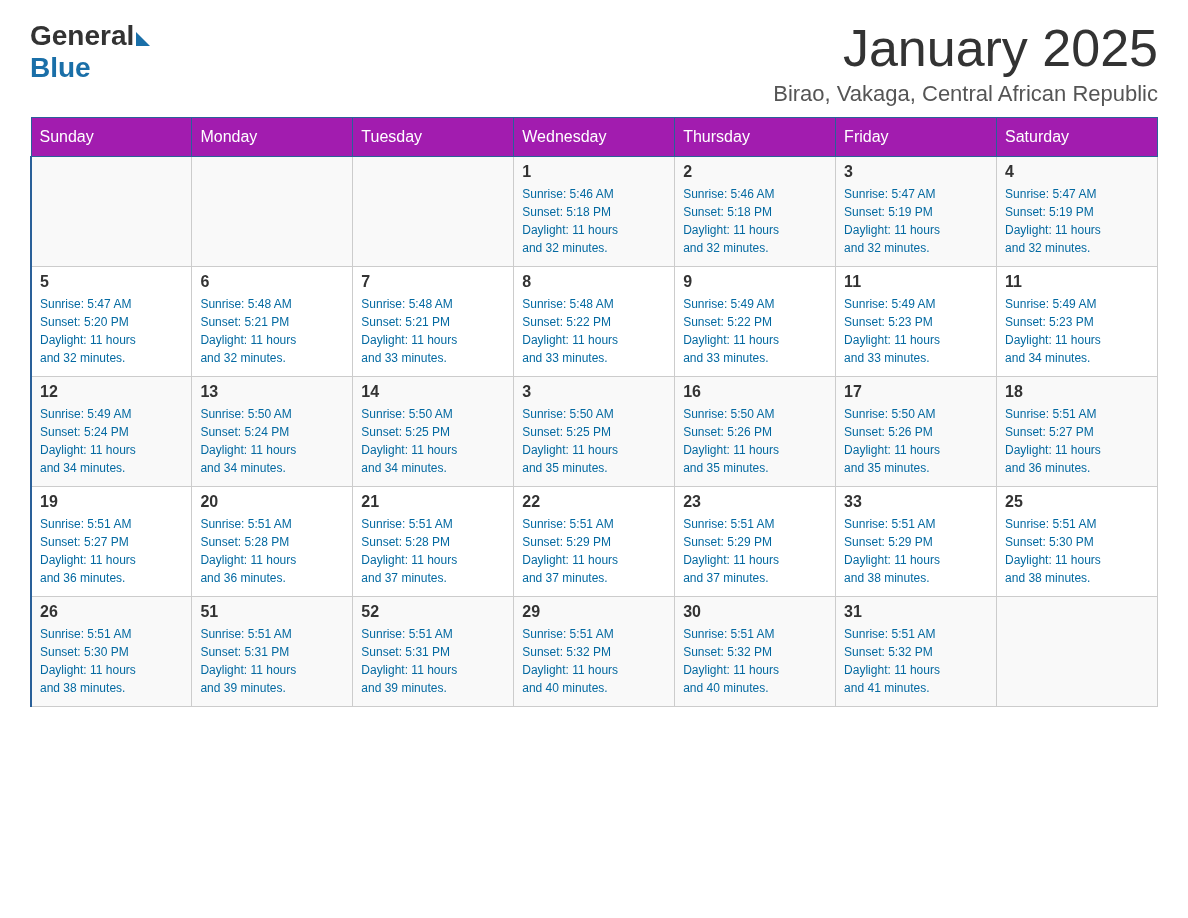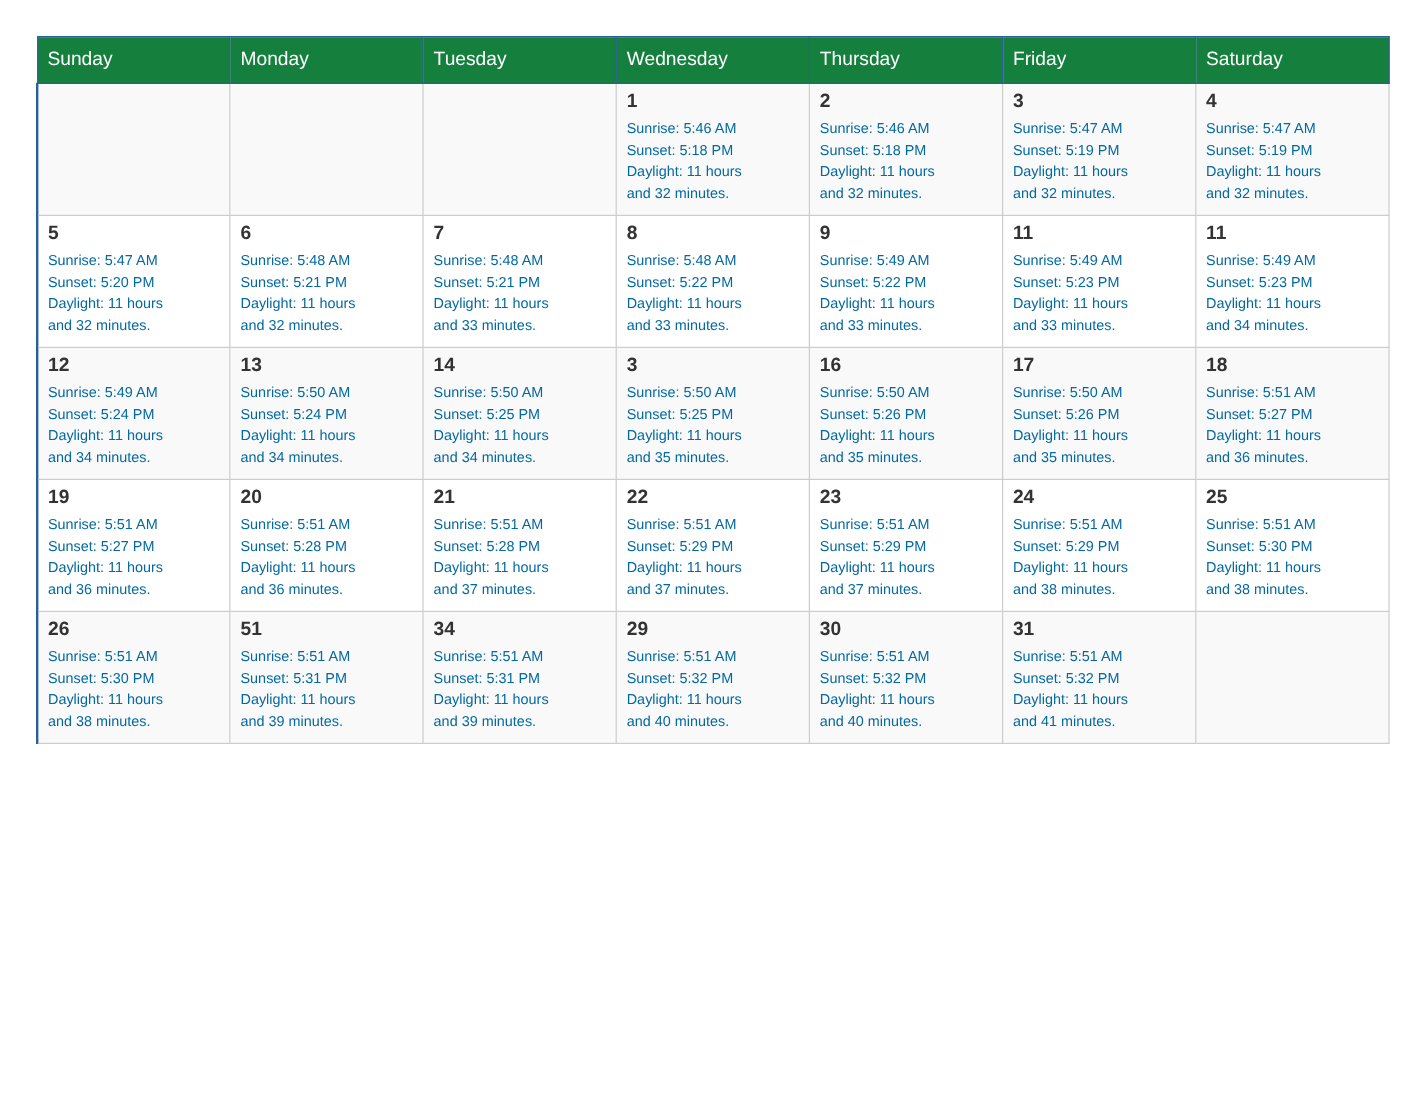--- a/index.html
+++ b/index.html
@@ -56,21 +56,21 @@
       font-size: 22px;
       color: #555;
       margin-top: 4px;
     }
     .calendar-table {
       width: 100%;
       border-collapse: collapse;
       margin-top: 8px;
     }
     .calendar-table thead tr th {
-      background-color: #15803d;
+      background-color: #a21caf;
       color: #ffffff;
       padding: 10px 8px;
       text-align: left;
       font-size: 16px;
       font-weight: normal;
       border: 1px solid #2a6099;
     }
     .calendar-table tbody tr td {
       border: 1px solid #ccc;
       vertical-align: top;
@@ -104,20 +104,31 @@
       border-left: 2px solid #2a6099;
     }
     .row-separator td {
       border-top: 2px solid #2a6099;
     }
   </style>
 </head>
 <body>
 
 <div class="header">
+  <div class="logo-wrapper">
+    <div class="logo-top">
+      <span class="logo-text-general">General</span>
+      <div class="logo-triangle"></div>
+    </div>
+    <span class="logo-text-blue">Blue</span>
+  </div>
+  <div class="title-section">
+    <div class="calendar-title">January 2025</div>
+    <div class="calendar-subtitle">Birao, Vakaga, Central African Republic</div>
+  </div>
 </div>
 
 <table class="calendar-table">
   <thead>
     <tr>
       <th>Sunday</th>
       <th>Monday</th>
       <th>Tuesday</th>
       <th>Wednesday</th>
       <th>Thursday</th>
@@ -222,39 +233,39 @@
         </td>
         <td>
           <span class="day-number">22</span>
           <div class="day-info">Sunrise: 5:51 AM<br>Sunset: 5:29 PM<br>Daylight: 11 hours<br>and 37 minutes.</div>
         </td>
         <td>
           <span class="day-number">23</span>
           <div class="day-info">Sunrise: 5:51 AM<br>Sunset: 5:29 PM<br>Daylight: 11 hours<br>and 37 minutes.</div>
         </td>
         <td>
-          <span class="day-number">24</span>
+          <span class="day-number">33</span>
           <div class="day-info">Sunrise: 5:51 AM<br>Sunset: 5:29 PM<br>Daylight: 11 hours<br>and 38 minutes.</div>
         </td>
         <td>
           <span class="day-number">25</span>
           <div class="day-info">Sunrise: 5:51 AM<br>Sunset: 5:30 PM<br>Daylight: 11 hours<br>and 38 minutes.</div>
         </td>
       </tr>
       <tr class="row-separator">
         <td>
           <span class="day-number">26</span>
           <div class="day-info">Sunrise: 5:51 AM<br>Sunset: 5:30 PM<br>Daylight: 11 hours<br>and 38 minutes.</div>
         </td>
         <td>
           <span class="day-number">51</span>
           <div class="day-info">Sunrise: 5:51 AM<br>Sunset: 5:31 PM<br>Daylight: 11 hours<br>and 39 minutes.</div>
         </td>
         <td>
-          <span class="day-number">34</span>
+          <span class="day-number">52</span>
           <div class="day-info">Sunrise: 5:51 AM<br>Sunset: 5:31 PM<br>Daylight: 11 hours<br>and 39 minutes.</div>
         </td>
         <td>
           <span class="day-number">29</span>
           <div class="day-info">Sunrise: 5:51 AM<br>Sunset: 5:32 PM<br>Daylight: 11 hours<br>and 40 minutes.</div>
         </td>
         <td>
           <span class="day-number">30</span>
           <div class="day-info">Sunrise: 5:51 AM<br>Sunset: 5:32 PM<br>Daylight: 11 hours<br>and 40 minutes.</div>
         </td>

